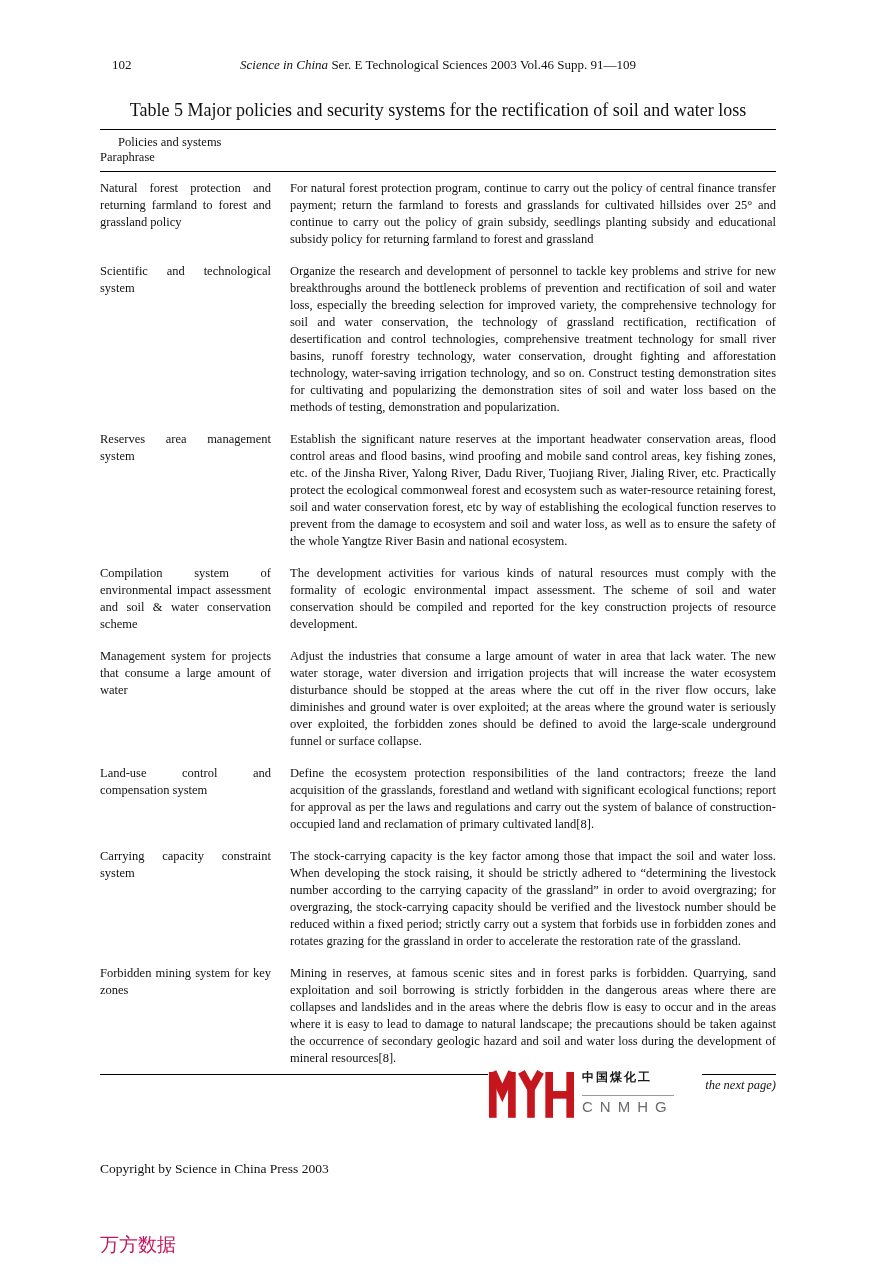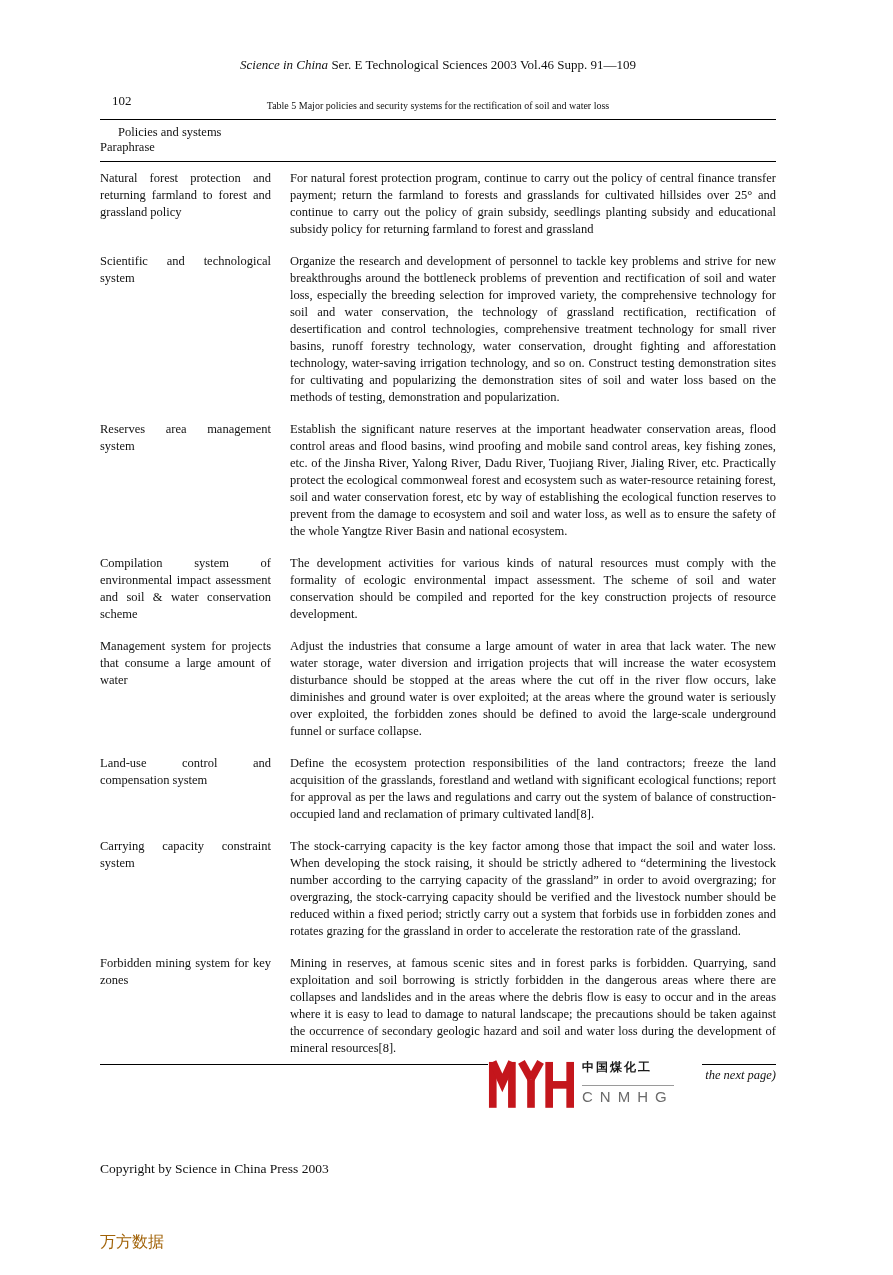--- a/index.html
+++ b/index.html
@@ -17,25 +17,25 @@
     position:absolute;
     left:100px; top:57px;
     width:676px;
   }
   .running-head {
     position:relative;
     font-size:13px;
     margin-bottom:27px;
     text-align:center;
   }
-  .page-number { position:absolute; left:12px; top:0;margin-top:36px; }
+  .page-number { position:absolute; left:12px; top:0; }
   .journal-italic { font-style:italic; }
   .table-caption {
     text-align:center;
-    font-size:10px;
+    font-size:18px;
     margin-bottom:8px;
   }
   .policy-table {
     border-top:1.6px solid #000;
     border-bottom:1.6px solid #000;
     font-size:12.5px;
   }
   .thead {
     display:flex;
     border-bottom:1px solid #000;
@@ -91,22 +91,22 @@
     white-space:nowrap;
   }
   .copyright {
     position:absolute;
     left:100px; top:1161px;
     font-size:13.5px;
   }
   .wanfang {
     position:absolute;
     left:100px; top:1232px;
-    font-size:16px;
-    color:#a16207;
+    font-size:19px;
+    color:#be185d;
   }
 </style>
 </head>
 <body>
 
 <div class="page">
   <div class="content">
 
     <div class="running-head">
       <span class="page-number">102</span>

